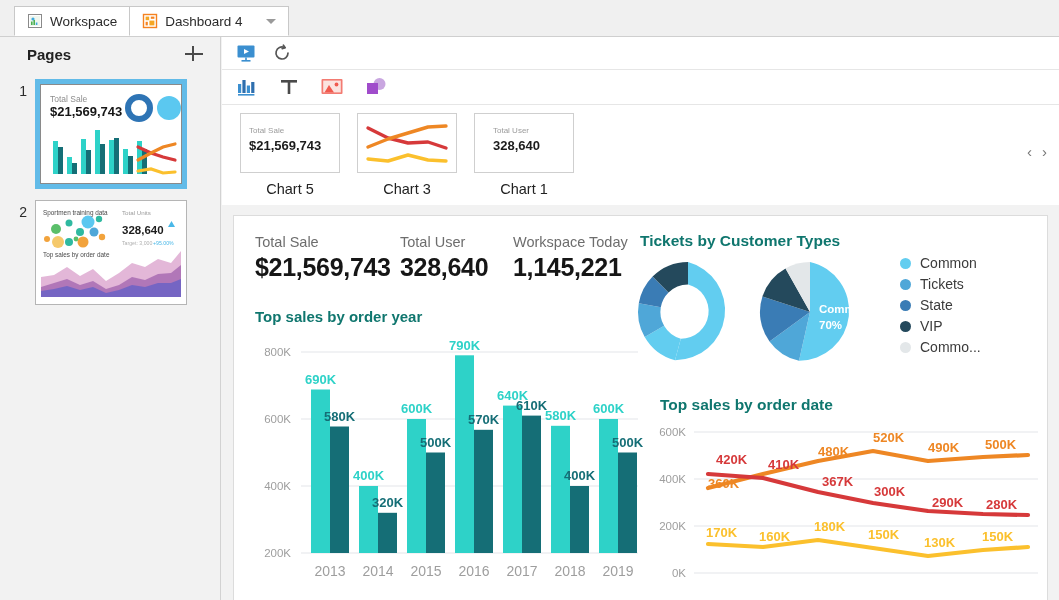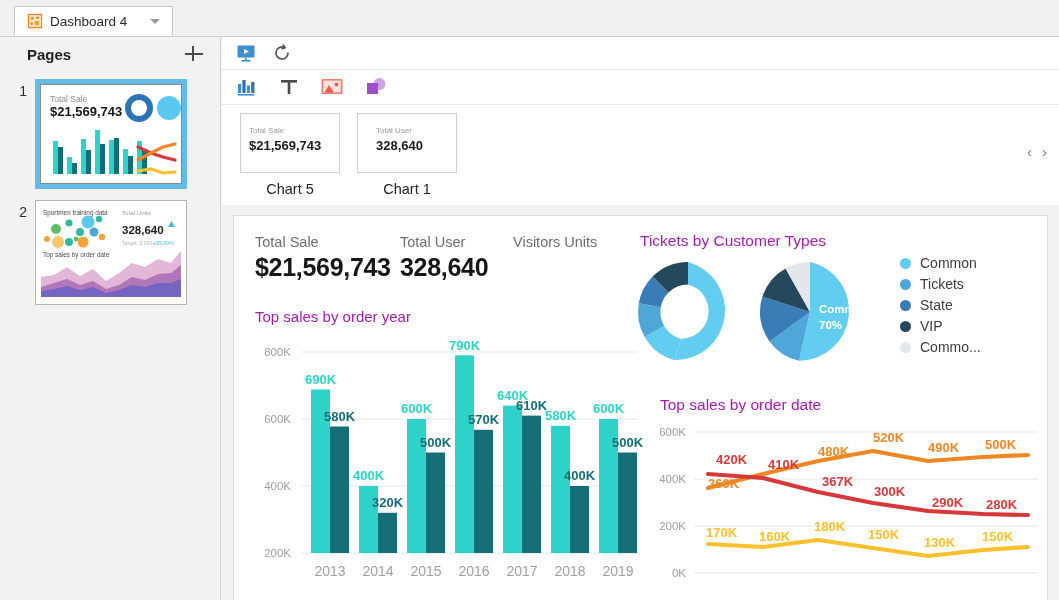--- a/index.html
+++ b/index.html
@@ -102,35 +102,46 @@
   }
   .dash {
     position: absolute; left: 11px; top: 10px; width: 815px; height: 390px;
     background: #ffffff; border: 1px solid #dcdcdc;
   }
   .kpi-row { position: absolute; left: 21px; top: 18px; display: flex; }
   .kpi { margin-right: 0; }
   .kpi-label { font-size: 14.5px; color: #6d6d6d; }
   .kpi-value { font-size: 25px; font-weight: bold; color: #161616; margin-top: 3px; letter-spacing: -0.3px; }
 
-  .sect-title { font-size: 15px; color: #a21caf; }
+  .sect-title { font-size: 15px; color: #0f766e; font-weight: bold; }
 
   .axis-lbl { font-size: 11.5px; fill: #9e9e9e; font-family: "Liberation Sans", sans-serif; }
   .cat-lbl  { font-size: 14px;  fill: #9e9e9e; font-family: "Liberation Sans", sans-serif; }
   .val-lbl  { font-size: 13px;  font-weight: bold; font-family: "Liberation Sans", sans-serif; }
   .legend-item { display: flex; align-items: center; gap: 9px; height: 20px; margin-bottom: 1px; }
   .legend-dot { width: 11px; height: 11px; border-radius: 50%; flex: 0 0 11px; }
   .legend-txt { font-size: 14px; color: #3b3b3b; }
 </style>
 </head>
 <body>
 
 <div id="app">
 
   <div class="tabbar">
+    <div class="tab">
+      <svg class="tab-ico" viewBox="0 0 16 16">
+        <rect x="1.5" y="1.5" width="13" height="13" fill="#fff" stroke="#8a8a8a"></rect>
+        <rect x="3" y="3" width="10" height="10" fill="#eef6ee"></rect>
+        <circle cx="6" cy="6" r="1.6" fill="#3fa9dd"></circle>
+        <rect x="4" y="8.5" width="1.6" height="3.5" fill="#4caf50"></rect>
+        <rect x="6.4" y="7" width="1.6" height="5" fill="#4caf50"></rect>
+        <rect x="8.8" y="9.5" width="1.6" height="2.5" fill="#3fa9dd"></rect>
+      </svg>
+      <span>Workspace</span>
+    </div>
     <div class="tab">
       <svg class="tab-ico" viewBox="0 0 16 16">
         <rect x="1.5" y="1.5" width="13" height="13" fill="#fff" stroke="#f58220" stroke-width="1.4"></rect>
         <rect x="3.6" y="3.6" width="3.6" height="3.6" fill="#f5a623"></rect>
         <rect x="8.8" y="3.6" width="3.6" height="2.2" fill="#f58220"></rect>
         <rect x="3.6" y="8.8" width="2.2" height="3.6" fill="#f58220"></rect>
         <rect x="7.4" y="7.6" width="5" height="4.8" fill="#f5a623"></rect>
       </svg>
       <span>Dashboard 4</span>
       <span class="tab-caret"></span>
@@ -269,20 +280,30 @@
 
     <div class="strip-item">
       <div class="strip-box">
         <div class="strip-kpi-t">Total Sale</div>
         <div class="strip-kpi-v">$21,569,743</div>
       </div>
       <div class="strip-label">Chart 5</div>
     </div>
 
 
+    <div class="strip-item">
+      <div class="strip-box">
+        <svg viewBox="0 0 100 60" width="100" height="60">
+          <polyline points="10,14 30,24 50,29 70,28 88,34" fill="none" stroke="#d6393a" stroke-width="3.4" stroke-linecap="round" stroke-linejoin="round"></polyline>
+          <polyline points="10,33 30,25 50,19 70,13 88,12" fill="none" stroke="#ee8724" stroke-width="3.4" stroke-linecap="round" stroke-linejoin="round"></polyline>
+          <polyline points="10,45 30,47 50,41 70,46 88,47" fill="none" stroke="#fbc02d" stroke-width="3.4" stroke-linecap="round" stroke-linejoin="round"></polyline>
+        </svg>
+      </div>
+      <div class="strip-label">Chart 3</div>
+    </div>
 
 
     <div class="strip-item">
       <div class="strip-box">
         <div class="strip-kpi-t" style="left:18px;">Total User</div>
         <div class="strip-kpi-v" style="left:18px;">328,640</div>
       </div>
       <div class="strip-label">Chart 1</div>
     </div>
 
@@ -298,21 +319,22 @@
       <div class="kpi-row">
         <div class="kpi" style="width:145px;">
           <div class="kpi-label">Total Sale</div>
           <div class="kpi-value">$21,569,743</div>
         </div>
         <div class="kpi" style="width:113px;">
           <div class="kpi-label">Total User</div>
           <div class="kpi-value">328,640</div>
         </div>
         <div class="kpi" style="width:130px;">
-          <div class="kpi-label">Visitors Units</div>
+          <div class="kpi-label">Workspace Today</div>
+          <div class="kpi-value">1,145,221</div>
         </div>
       </div>
 
       <div class="sect-title" style="position:absolute; left:21px; top:92px;">Top sales by order year</div>
 
       <svg style="position:absolute; left:12px; top:118px;" width="400" height="262" viewBox="0 0 400 262">
 
         <line x1="55" y1="18" x2="392" y2="18" stroke="#eceef0" stroke-width="1.4"></line>
         <line x1="55" y1="85" x2="392" y2="85" stroke="#eceef0" stroke-width="1.4"></line>
         <line x1="55" y1="152" x2="392" y2="152" stroke="#eceef0" stroke-width="1.4"></line>

